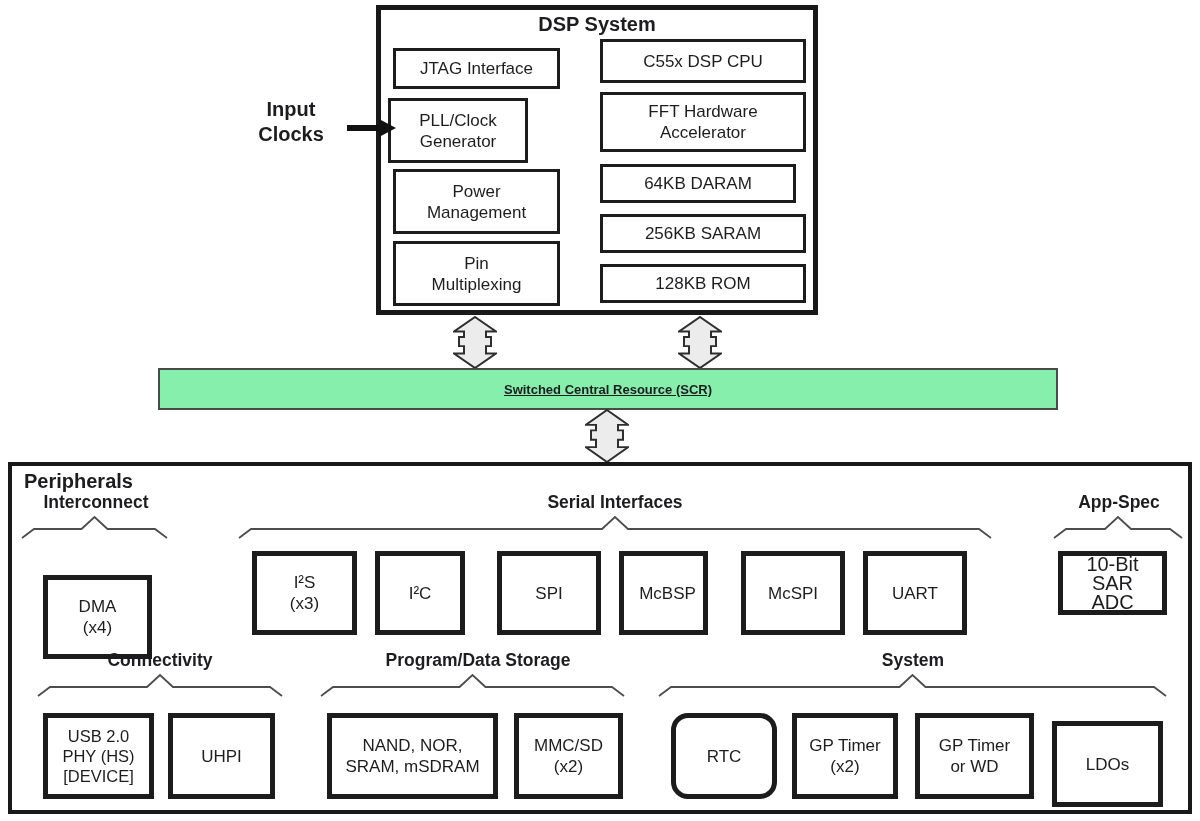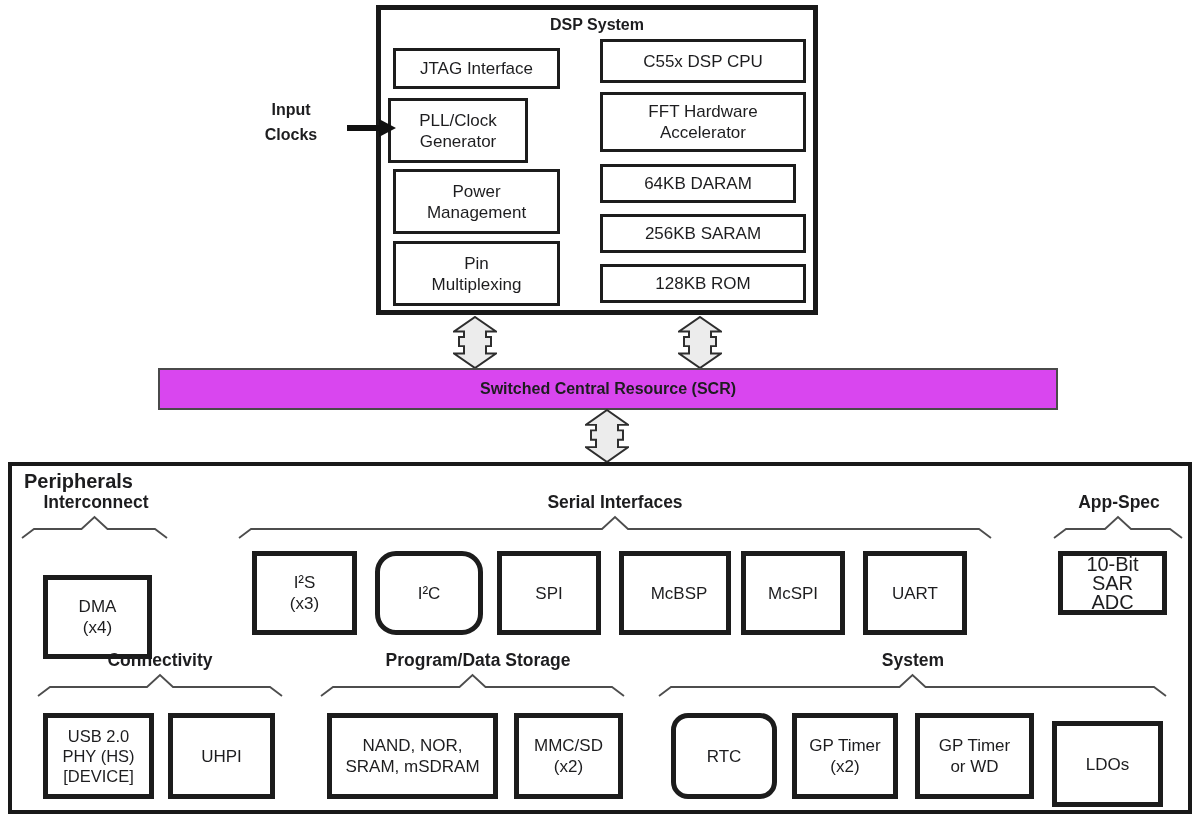--- a/index.html
+++ b/index.html
@@ -8,25 +8,25 @@
     font-family:"Liberation Sans",sans-serif;color:#1d1d1f;overflow:hidden;
   }
   .box{position:absolute;box-sizing:border-box;background:#ffffff;}
   .outer{border:5px solid #191919;}
   .blk{
     border:3px solid #1c1c1c;display:flex;align-items:center;justify-content:center;
     text-align:center;font-size:17px;line-height:21px;white-space:pre-line;
   }
   .pblk{border-width:5px;}
   .lbl{position:absolute;font-weight:bold;text-align:center;white-space:pre-line;}
-  .t20{font-size:16px;line-height:25px;}
+  .t20{font-size:20px;line-height:25px;}
   .t17{font-size:17.5px;line-height:21px;}
   .scrbar{
-    position:absolute;box-sizing:border-box;background:#d946ef;border:2px solid #4a4a4a;
-    display:flex;align-items:center;justify-content:center;font-weight:bold;font-size:16px;
+    position:absolute;box-sizing:border-box;background:#86efac;border:2px solid #4a4a4a;
+    display:flex;align-items:center;justify-content:center;font-weight:bold;font-size:13px;text-decoration:underline;
   }
   .ptitle{position:absolute;font-weight:bold;font-size:20px;}
   svg{position:absolute;display:block;}
   .varrow polygon{fill:#ececec;stroke:#2e2e2e;stroke-width:2;}
   .brace polyline{fill:none;stroke:#4d4d4d;stroke-width:1.8;}
   .inarrow polygon{fill:#111111;}
 </style>
 </head>
 <body>
 
@@ -83,23 +83,23 @@
     <polyline points="1,24 13,15 364,15 377,3 390,15 741,15 753,24"></polyline>
   </svg>
   <svg class="brace" style="left:1053px;top:514px;" width="130" height="26" viewBox="0 0 130 26">
     <polyline points="1,24 13,15 52,15 65,3 78,15 117,15 129,24"></polyline>
   </svg>
 
   <div class="box blk pblk" style="left:43px;top:551px;width:109px;height:84px;margin-top:24px;">DMA
 (x4)</div>
   <div class="box blk pblk" style="left:252px;top:551px;width:105px;height:84px;">I²S
 (x3)</div>
-  <div class="box blk pblk" style="left:375px;top:551px;width:108px;height:84px;border-radius:21px;">I²C</div>
+  <div class="box blk pblk" style="left:375px;top:551px;width:90px;height:84px;">I²C</div>
   <div class="box blk pblk" style="left:497px;top:551px;width:104px;height:84px;">SPI</div>
-  <div class="box blk pblk" style="left:619px;top:551px;width:112px;height:84px;padding-left:8px;">McBSP</div>
+  <div class="box blk pblk" style="left:619px;top:551px;width:89px;height:84px;padding-left:8px;">McBSP</div>
   <div class="box blk pblk" style="left:741px;top:551px;width:104px;height:84px;">McSPI</div>
   <div class="box blk pblk" style="left:863px;top:551px;width:104px;height:84px;">UART</div>
   <div class="box blk pblk" style="left:1058px;top:551px;width:109px;height:64px;font-size:20px;line-height:19px;">10-Bit
 SAR
 ADC</div>
 
   <div class="lbl t17" style="left:60px;top:650px;width:200px;">Connectivity</div>
   <div class="lbl t17" style="left:328px;top:650px;width:300px;">Program/Data Storage</div>
   <div class="lbl t17" style="left:763px;top:650px;width:300px;">System</div>
 

